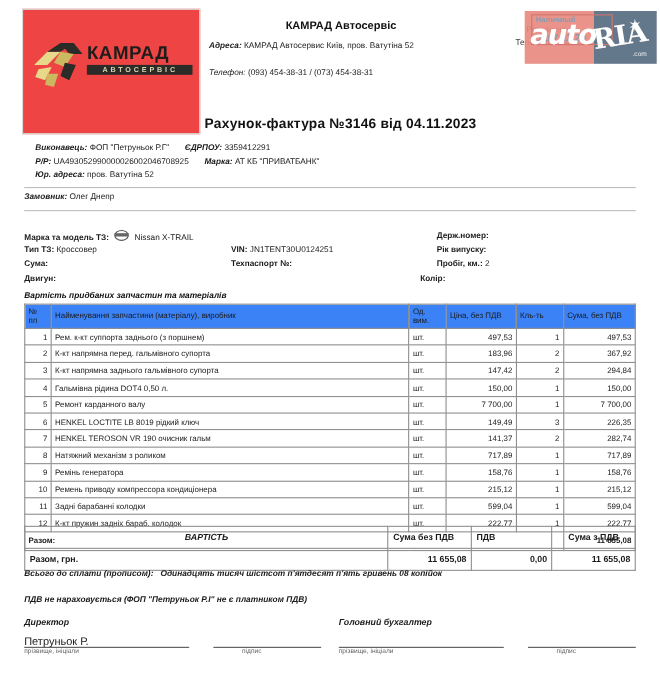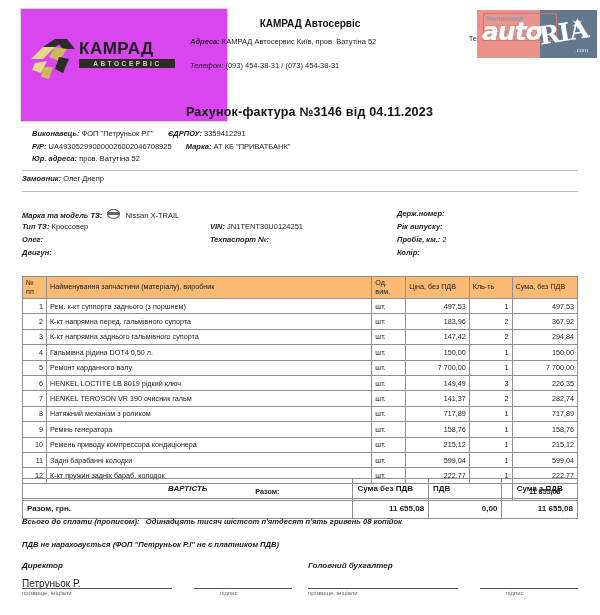--- a/index.html
+++ b/index.html
@@ -5,21 +5,21 @@
   html,body{margin:0;padding:0;background:#ffffff;}
   body{
     width:600px;height:615px;position:relative;overflow:hidden;
     font-family:"Liberation Sans","DejaVu Sans",sans-serif;
     color:#1a1a1a;font-size:8px;
   }
   .page{position:absolute;left:0;top:0;width:600px;height:615px;}
 
   
   .hdr{position:absolute;left:20px;top:8px;width:560px;height:112px;}
-  .logo-box{position:absolute;left:0;top:0;width:160px;height:112px;border:1px solid #d8d8d8;background:#d946ef;padding-left:46px;}
+  .logo-box{position:absolute;left:0;top:0;width:160px;height:112px;border:1px solid #d8d8d8;background:#ef4444;}
   .logo-wrap{position:absolute;left:8px;top:28px;width:146px;height:46px;}
   .logo-mark{position:absolute;left:0;top:0;width:48px;height:44px;}
   .logo-text{position:absolute;left:50px;top:3px;width:96px;}
   .logo-name{font-size:17px;font-weight:bold;letter-spacing:.5px;color:#1d1d1b;line-height:18px;}
   .logo-sub{margin-top:1px;background:#2b2b28;color:#d9d2b0;font-size:6.5px;letter-spacing:2.6px;
             text-align:center;padding:1px 0 1px 1px;font-weight:bold;}
 
   .co-block{position:absolute;left:170px;top:10px;width:240px;}
   .co-name{font-size:10px;font-weight:bold;color:#111;text-align:center;}
   .co-line{margin-top:8px;font-size:7.5px;color:#222;}
@@ -50,40 +50,40 @@
   .prow{font-size:7.5px;line-height:12.5px;color:#1a1a1a;}
   .prow b{font-style:italic;font-weight:bold;padding-left:10px;}
   .hr{position:absolute;left:22px;top:170px;width:556px;height:1px;background:#bdbdbd;}
   .cust{position:absolute;left:22px;top:174px;font-size:7.5px;}
   .cust b{font-style:italic;font-weight:bold;}
   .hr2{position:absolute;left:22px;top:191px;width:556px;height:1px;background:#bdbdbd;}
 
   
   .veh{position:absolute;left:22px;top:208px;width:560px;height:52px;}
   .vl{position:absolute;font-size:7.5px;line-height:12px;color:#1a1a1a;}
-  .vl b{font-style:italic;font-weight:bold;}
+  .vl b{font-weight:bold;}
   .nis{display:inline-block;width:11px;height:8px;border-radius:50%;
        border:1.2px solid #555;position:relative;top:1px;margin:0 3px;}
   .nis:after{content:"";position:absolute;left:-1px;top:2.4px;width:13px;height:2.4px;background:#666;}
 
   .sec-title{position:absolute;left:22px;top:264px;font-size:7.6px;font-weight:bold;font-style:italic;color:#111;}
 
   
   table{border-collapse:collapse;}
   .items{position:absolute;left:22px;top:276px;width:556px;font-size:7.2px;}
   .items td,.items th{border:1px solid #8f8f8f;padding:1px 3px;vertical-align:middle;}
-  .items th{font-weight:normal;text-align:left;height:19px;line-height:8.5px;background:#fdba74;}
+  .items th{font-weight:normal;text-align:left;height:19px;line-height:8.5px;background:#3b82f6;}
   .items td{height:12.4px;}
   .c-no{width:18px;text-align:right;}
   .c-nm{width:345px;}
   .c-un{width:28px;text-align:left;}
   .c-pr{width:60px;text-align:right;}
   .c-qt{width:38px;text-align:right;}
   .c-sm{width:62px;text-align:right;}
-  .total-row td{font-weight:bold;height:14px;text-align:center;}
+  .total-row td{font-weight:bold;height:14px;}
 
   
   .cost{position:absolute;left:22px;top:478px;width:556px;font-size:8px;}
   .cost td,.cost th{border:1px solid #8f8f8f;padding:2px 4px;height:15px;}
   .cost th{font-weight:bold;font-style:italic;text-align:center;}
   .cost .lbl{width:344px;}
   .cost .c2{width:70px;text-align:left;margin-top:34px;}
   .cost .c3{width:68px;text-align:left;}
   .cost .c4{width:70px;text-align:center;}
   .cost td.num{text-align:right;font-weight:bold;}
@@ -191,21 +191,21 @@
     <div class="vl" style="left:0;top:0;">
       <b>Марка та модель ТЗ:</b>
       <span class="nis"></span>
       <span>Nissan X-TRAIL</span>
     </div>
     <div class="vl" style="left:0;top:13px;">
       <b>Тип ТЗ:</b>
       <span>Кроссовер</span>
     </div>
     <div class="vl" style="left:0;top:26px;">
-      <b>Олег:</b>
+      <b>Сума:</b>
       <span></span>
     </div>
     <div class="vl" style="left:0;top:39px;">
       <b>Двигун:</b>
       <span></span>
     </div>
 
     <div class="vl" style="left:188px;top:13px;">
       <b>VIN:</b>
       <span>JN1TENT30U0124251</span>
@@ -220,26 +220,27 @@
       <span></span>
     </div>
     <div class="vl" style="left:375px;top:13px;">
       <b>Рік випуску:</b>
       <span></span>
     </div>
     <div class="vl" style="left:375px;top:26px;">
       <b>Пробіг, км.:</b>
       <span>2</span>
     </div>
-    <div class="vl" style="left:375px;top:39px;">
+    <div class="vl" style="left:360px;top:39px;">
       <b>Колір:</b>
       <span></span>
     </div>
   </div>
 
+  <div class="sec-title">Вартість придбаних запчастин та матеріалів</div>
 
   <table class="items">
     <thead>
       <tr>
         <th class="c-no">№ пп</th>
         <th class="c-nm">Найменування запчастини (матеріалу), виробник</th>
         <th class="c-un">Од. вим.</th>
         <th class="c-pr">Ціна, без ПДВ</th>
         <th class="c-qt">Кль-ть</th>
         <th class="c-sm">Сума, без ПДВ</th>

